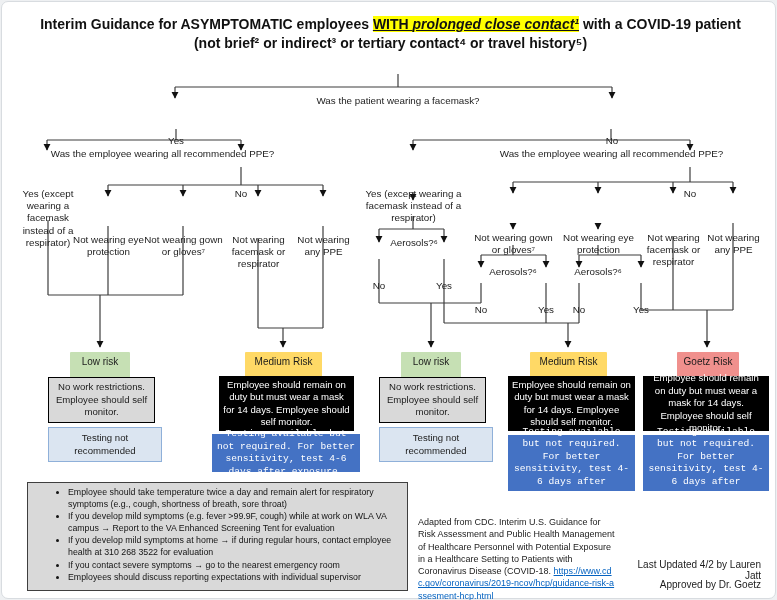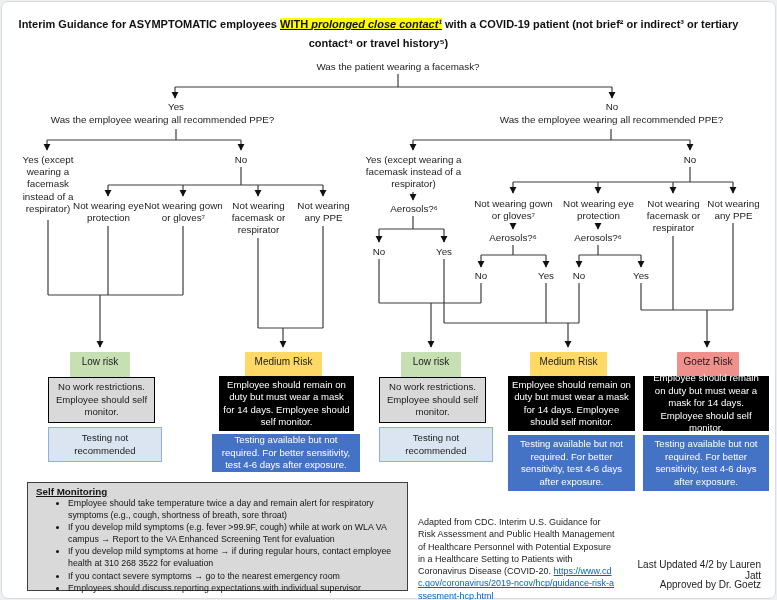--- a/index.html
+++ b/index.html
@@ -1,27 +1,27 @@
 <!DOCTYPE html>
 <html><head>
 <meta charset="utf-8">
 <style>
   html,body{margin:0;padding:0;}
   body{width:777px;height:600px;background:#eef0f2;font-family:"Liberation Sans",sans-serif;position:relative;overflow:hidden;}
   .page{position:absolute;left:1px;top:1px;width:773px;height:596px;background:#ffffff;border:1px solid #d8dce0;border-radius:7px;}
   .abs{position:absolute;}
-  .title{left:12px;top:13px;width:729px;text-align:center;font-weight:bold;font-size:11px;line-height:19px;color:#111;}
+  .title{left:24px;top:13px;width:729px;text-align:center;font-weight:bold;font-size:14px;line-height:19px;color:#111;}
   .hl{background:#ffff00;text-decoration:underline;}
   .hl-it{font-style:italic;}
-  .node{position:absolute;text-align:center;font-size:9.8px;line-height:12.2px;color:#1c1c1c;}
+  .node{position:absolute;text-align:center;font-size:9.8px;line-height:12.2px;color:#1c1c1c;margin-top:34px;}
   .badge{position:absolute;text-align:center;font-size:10px;line-height:19px;height:36px;color:#1c1c1c;border-radius:1px;}
   .obox{position:absolute;text-align:center;font-size:9.6px;line-height:12.5px;display:flex;align-items:center;justify-content:center;padding:2px 4px;box-sizing:border-box;}
   .gray-box{border:1.5px solid #000;color:#1c1c1c;}
   .black-box{background:#000;color:#fff;}
-  .blue-box{color:#fff;}
+  .blue-box{color:#fff;font-family:Liberation Mono, monospace;}
   .ltblue-box{border:1px solid #8fb0d9;color:#1c1c1c;}
   .selfmon{left:25px;top:480px;width:381px;height:109px;border:1.5px solid #3f3f3f;box-sizing:border-box;padding:3px 8px 2px 8px;color:#141414;}
   .selfmon-title{font-size:9.8px;font-weight:bold;text-decoration:underline;}
   .selfmon ul{margin:1px 0 0 0;padding-left:16px;}
   .selfmon li{font-size:8.8px;line-height:11.6px;margin:0 0 1px 16px;}
   .adapted{left:416px;top:514px;width:200px;font-size:9px;line-height:12.3px;color:#1c1c1c;}
   .cdc-link{color:#0563c1;text-decoration:underline;word-break:break-all;}
   .sig{position:absolute;font-size:10px;color:#1c1c1c;text-align:right;}
 </style>
 </head>
@@ -165,30 +165,29 @@
   <div class="obox black-box" style="left:506px;top:374px;width:127px;height:55px;">Employee should remain on duty but must wear a mask for 14 days. Employee should self monitor.</div>
   <div class="obox black-box" style="left:641px;top:374px;width:126px;height:55px;">Employee should remain on duty but must wear a mask for 14 days. Employee should self monitor.</div>
 
   <div class="obox ltblue-box" style="left: 46px; top: 425px; width: 114px; height: 35px; background-color: rgb(219, 229, 241);">Testing not recommended</div>
   <div class="obox blue-box" style="left: 210px; top: 432px; width: 148px; height: 38px; background-color: rgb(68, 114, 196);">Testing available but not required. For better sensitivity, test 4-6 days after exposure.</div>
   <div class="obox ltblue-box" style="left: 377px; top: 425px; width: 114px; height: 35px; background-color: rgb(219, 229, 241);">Testing not recommended</div>
   <div class="obox blue-box" style="left: 506px; top: 433px; width: 127px; height: 56px; background-color: rgb(68, 114, 196);">Testing available but not required. For better sensitivity, test 4-6 days after exposure.</div>
   <div class="obox blue-box" style="left: 641px; top: 433px; width: 126px; height: 56px; background-color: rgb(68, 114, 196);">Testing available but not required. For better sensitivity, test 4-6 days after exposure.</div>
 
   <div class="abs selfmon" style="background-color: rgb(217, 217, 217);">
-    <div class="selfmon-title">Self Monitoring</div>
     <ul>
       <li>Employee should take temperature twice a day and remain alert for respiratory symptoms (e.g., cough, shortness of breath, sore throat)</li>
       <li>If you develop mild symptoms (e.g. fever &gt;99.9F, cough) while at work on WLA VA campus → Report to the VA Enhanced Screening Tent for evaluation</li>
       <li>If you develop mild symptoms at home → if during regular hours, contact employee health at 310 268 3522 for evaluation</li>
       <li>If you contact severe symptoms → go to the nearest emergency room</li>
       <li>Employees should discuss reporting expectations with individual supervisor</li>
     </ul>
   </div>
 
   <div class="abs adapted">
-    <span>Adapted from CDC. Interim U.S. Guidance for Risk Assessment and Public Health Management of Healthcare Personnel with Potential Exposure in a Healthcare Setting to Patients with Coronavirus Disease (COVID-20. </span><a class="cdc-link" href="#">https://www.cdc.gov/coronavirus/2019-ncov/hcp/guidance-risk-assesment-hcp.html</a>
+    <span>Adapted from CDC. Interim U.S. Guidance for Risk Assessment and Public Health Management of Healthcare Personnel with Potential Exposure in a Healthcare Setting to Patients with Coronavirus Disease (COVID-18. </span><a class="cdc-link" href="#">https://www.cdc.gov/coronavirus/2019-ncov/hcp/guidance-risk-assesment-hcp.html</a>
   </div>
 
   <div class="sig" style="left:617px;top:557px;width:142px;">Last Updated 4/2 by Lauren Jatt</div>
   <div class="sig" style="left:617px;top:577px;width:142px;">Approved by Dr. Goetz</div>
 
 </div>
 
 </body></html>

